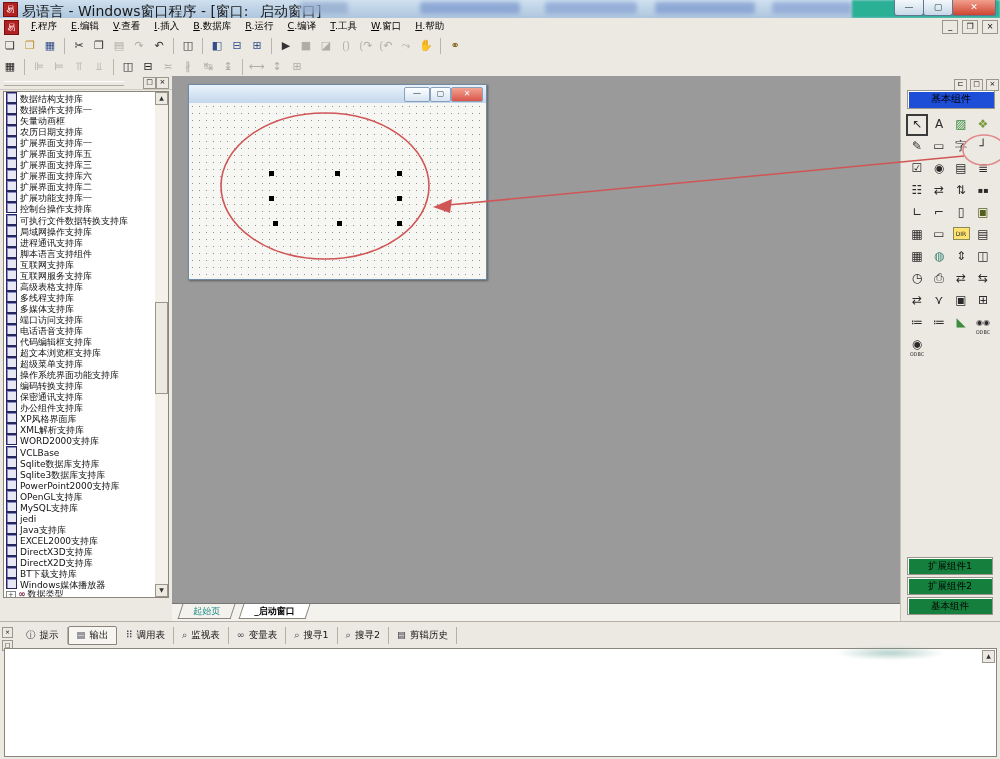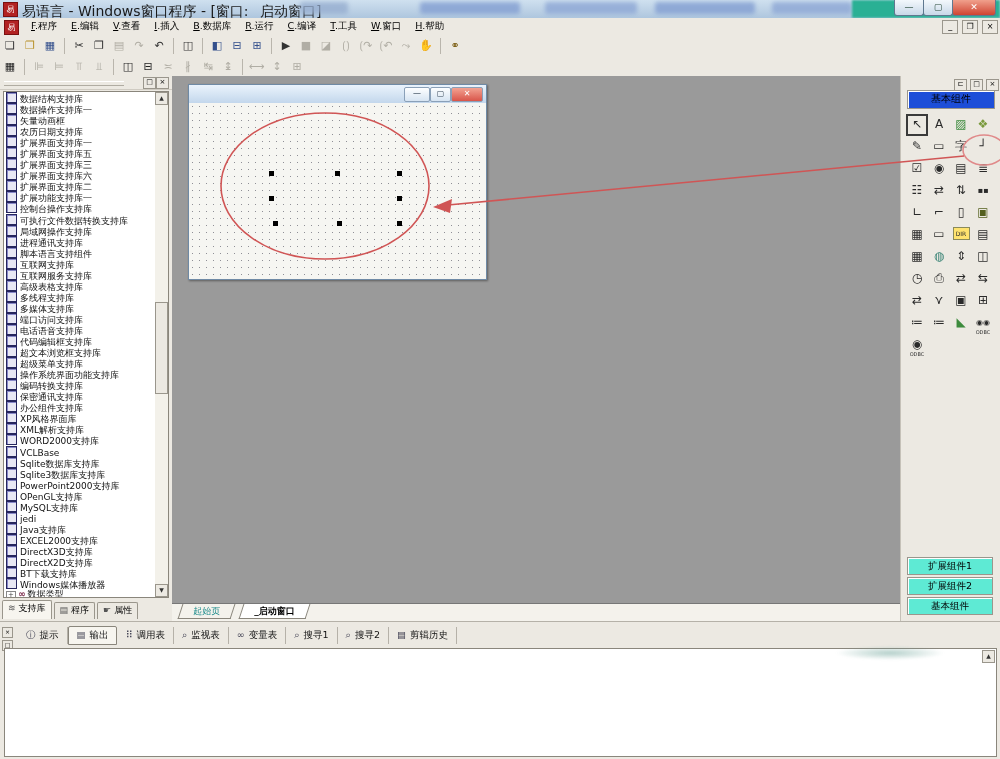--- a/index.html
+++ b/index.html
@@ -81,21 +81,21 @@
   #rp-controls{position:absolute;right:2px;top:2px;}
   #rp-header{position:absolute;left:6px;top:14px;width:86px;height:17px;border:1px solid #9a968c;background:#1d4ed8;
     box-shadow:1px 1px 0 #fff inset;text-align:center;line-height:16px;font-size:10px;}
   #palette{position:absolute;left:5px;top:38px;width:92px;}
   .pcell{display:inline-block;width:22px;height:22px;text-align:center;line-height:21px;font-size:12px;color:#2a2a2a;
     vertical-align:top;position:relative;}
   .pcell.sel{outline:2px solid #3a3a3a;outline-offset:-2px;}
   .pcell .sub{position:absolute;left:0;right:0;bottom:-1px;font-size:5px;line-height:5px;color:#333;}
   .pcell .bgchip{display:inline-block;width:15px;height:11px;line-height:11px;font-size:6px;vertical-align:2px;border:1px solid #8a8a5a;}
   #rp-buttons{position:absolute;left:6px;bottom:6px;width:86px;}
-  .rp-btn{height:16px;border:1px solid #9a968c;background:#5eead4;box-shadow:1px 1px 0 #fff inset;
+  .rp-btn{height:16px;border:1px solid #9a968c;background:#15803d;box-shadow:1px 1px 0 #fff inset;
     text-align:center;line-height:15px;font-size:9.5px;margin-top:2px;}
   
   #bottom-panel{position:absolute;left:0;top:621px;width:1000px;height:138px;background:#ece9e2;border-top:1px solid #b5b1a8;}
   #bp-mini{position:absolute;left:2px;top:5px;width:12px;}
   .bp-minibtn{width:9px;height:9px;border:1px solid #9a968c;background:#ece9e2;font-size:6px;line-height:8px;text-align:center;margin-bottom:2px;}
   #bp-tabs{position:absolute;left:18px;top:4px;height:20px;}
   .bp-tab{display:inline-block;height:17px;line-height:16px;padding:0 8px;font-size:9.5px;color:#111;border-right:1px solid #b5b1a8;}
   .bp-tab .ti{margin-right:4px;color:#445;}
   .bp-tab.active{border:1px solid #8a867c;background:#f7f5ef;border-radius:2px 2px 0 0;}
   #bp-output{position:absolute;left:4px;top:26px;width:991px;height:107px;background:#fff;border:1px solid #8a867c;}
@@ -190,21 +190,20 @@
         <div class="lib-row"><span class="lib-ico"></span>DirectX2D支持库</div>
         <div class="lib-row"><span class="lib-ico"></span>BT下载支持库</div>
         <div class="lib-row"><span class="lib-ico"></span>Windows媒体播放器</div>
         <div class="lib-row"><span class="dt-plus">+</span><span class="dt-ico">∞</span>数据类型</div>
       </div>
     <div id="lp-scroll">
       <div class="sarrow" style="top:0;">▲</div>
       <div id="lp-thumb"></div>
       <div class="sarrow" style="bottom:0;">▼</div>
     </div>
-    <div id="lp-tabs"><span class="lp-tab active"><span class="ti">≋</span>支持库</span><span class="lp-tab"><span class="ti">▤</span>程序</span><span class="lp-tab"><span class="ti">☛</span>属性</span></div>
   </div>
 
   <div id="center">
     <div id="form-window">
       <div id="form-titlebar">
         <div class="fbtn" style="right:56px;width:24px;">—</div>
         <div class="fbtn" style="right:35px;width:19px;">▢</div>
         <div class="fbtn close" style="right:3px;width:30px;">✕</div>
       </div>
       <div id="form-body">

